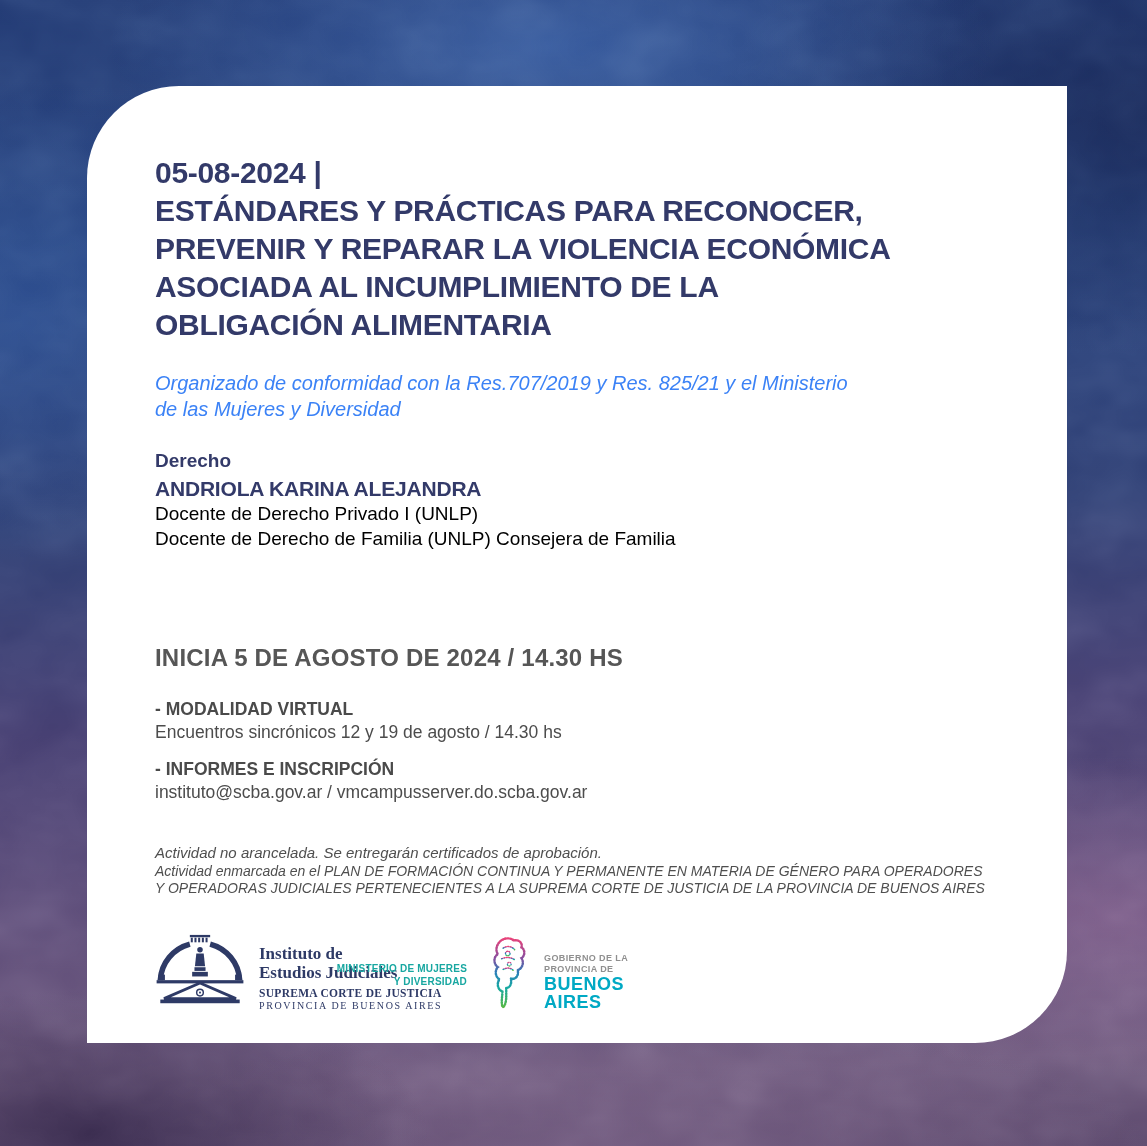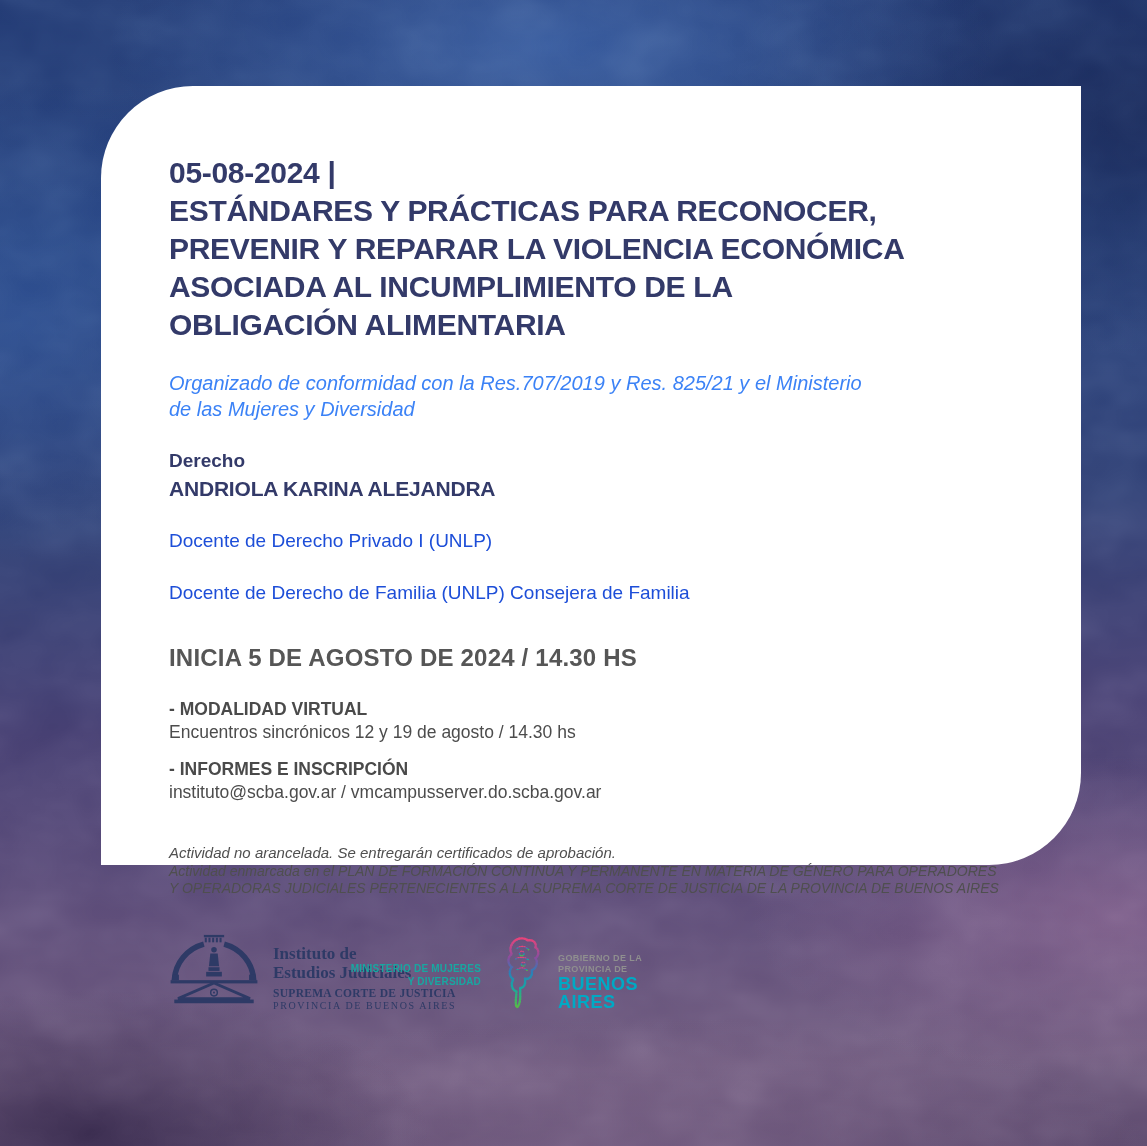--- a/index.html
+++ b/index.html
@@ -12,34 +12,34 @@
       radial-gradient(ellipse 55% 22% at 48% 4%, rgba(74,118,192,0.55), transparent 70%),
       radial-gradient(ellipse 42% 30% at 2% 28%, rgba(48,86,156,0.60), transparent 70%),
       radial-gradient(ellipse 50% 28% at 100% 10%, rgba(21,33,78,0.72), transparent 75%),
       radial-gradient(ellipse 45% 20% at 97% 80%, rgba(150,106,152,0.50), transparent 70%),
       radial-gradient(ellipse 42% 18% at 8% 99%, rgba(50,37,72,0.85), transparent 70%),
       radial-gradient(ellipse 60% 15% at 55% 100%, rgba(126,101,138,0.55), transparent 75%),
       linear-gradient(178deg,#223a74 0%,#28437e 22%,#2f3f74 45%,#463f72 62%,#5d4c78 78%,#6f5a7e 92%,#5a476b 100%);
   }
   .bg-noise{position:absolute;inset:0;mix-blend-mode:soft-light;opacity:.5;}
 
-  .card{position:absolute;left:101px;top:86px;width:980px;height:779px;background:#ffffff;
+  .card{position:absolute;left:87px;top:86px;width:980px;height:957px;background:#ffffff;
         border-radius:92px 0 92px 0;}
   .content{position:absolute;inset:0;}
   .abs{position:absolute;left:68px;}
 
   .title-block{top:68px;}
   .title-date,.title-line{font-weight:700;font-size:30px;line-height:38px;color:#333a69;letter-spacing:-0.3px;}
 
   .subtitle{top:284px;font-style:italic;font-size:20px;line-height:26px;color:#3b82f6;font-weight:500;}
 
   .docentes-heading{top:364px;font-weight:700;font-size:19px;color:#333a69;}
   .docentes-list{top:390px;}
   .doc-name{font-weight:700;font-size:21px;line-height:25px;color:#333a69;letter-spacing:-0.2px;}
-  .doc-role{font-weight:400;font-size:19px;line-height:25px;color:#1d4ed8;margin-top:27px;}
+  .doc-role{font-weight:400;font-size:19px;line-height:25px;color:#000000;}
 
   .inicia{top:558px;font-weight:700;font-size:24px;color:#565656;letter-spacing:0.2px;}
 
   .mod-label{top:613px;font-weight:700;font-size:17.5px;color:#4a4a4a;}
   .mod-detail{top:636px;font-weight:500;font-size:17.5px;color:#4c4c4c;}
   .inf-label{top:673px;font-weight:700;font-size:17.5px;color:#4a4a4a;}
   .inf-detail{top:696px;font-weight:500;font-size:17.5px;color:#4c4c4c;}
 
   .prog-heading{top:732px;font-weight:400;font-size:20px;color:#4f4f4f;}
   .prog-note{top:758px;font-style:italic;font-size:15px;color:#4f4f4f;}

